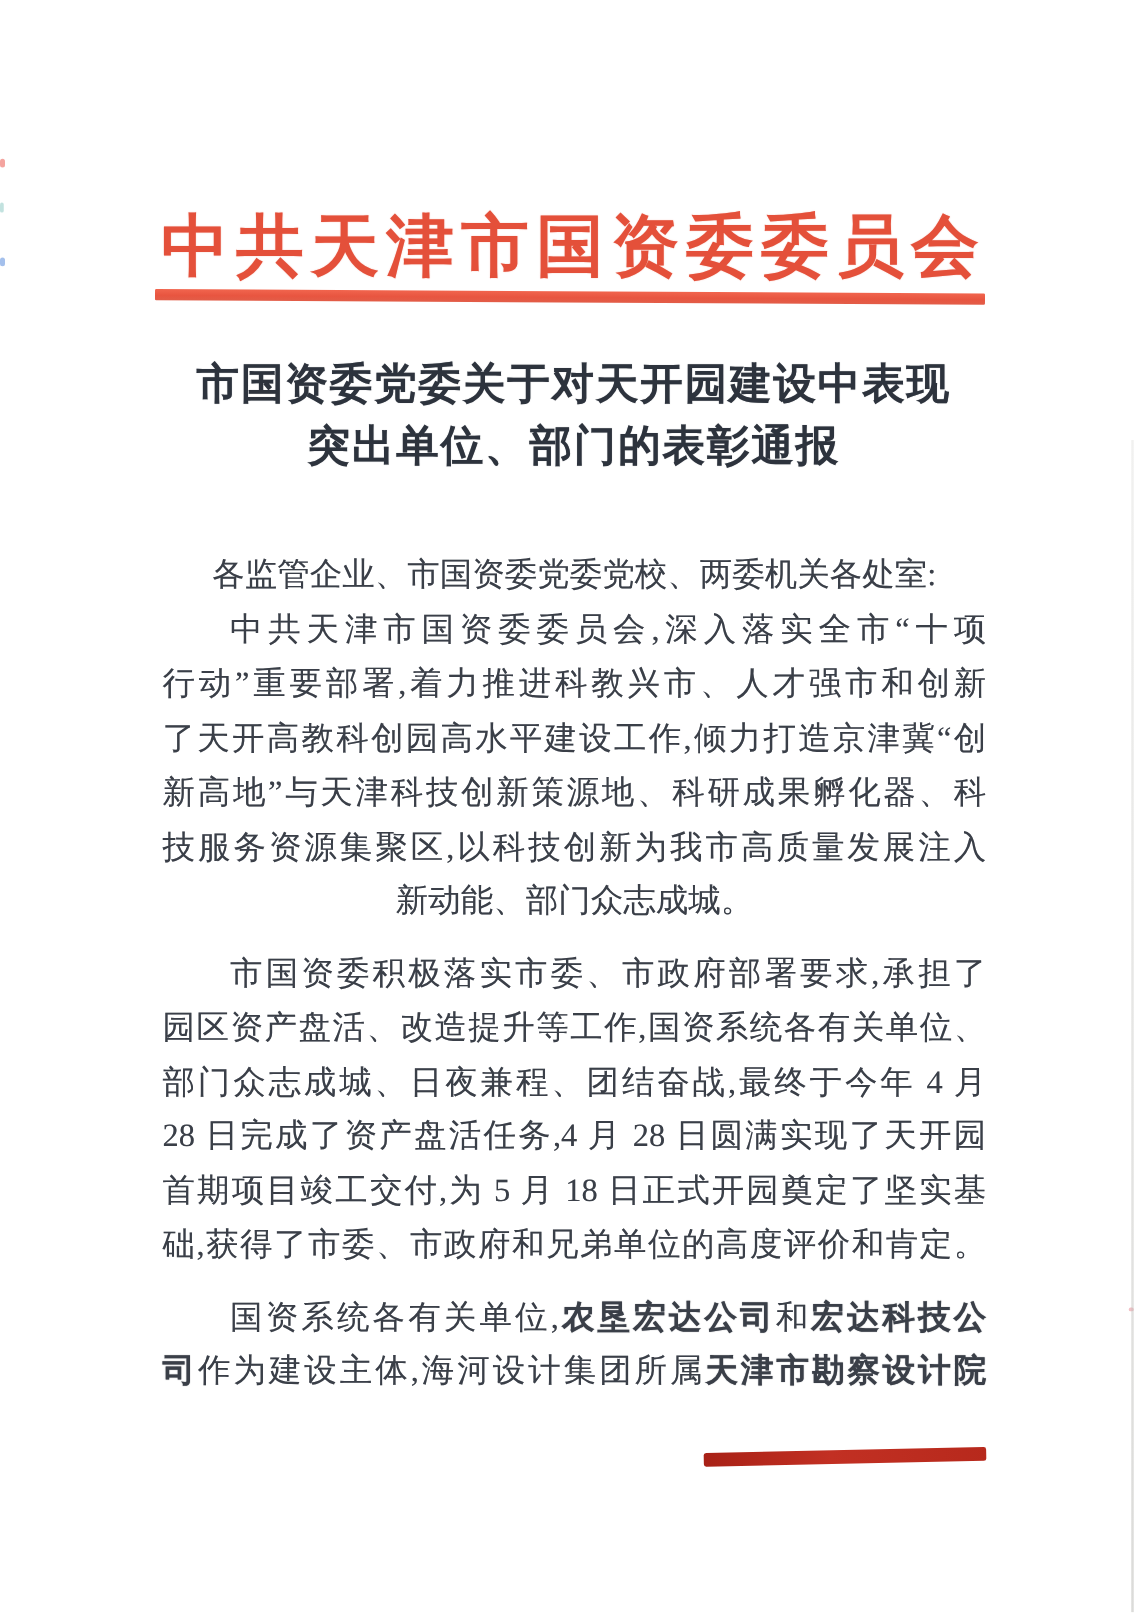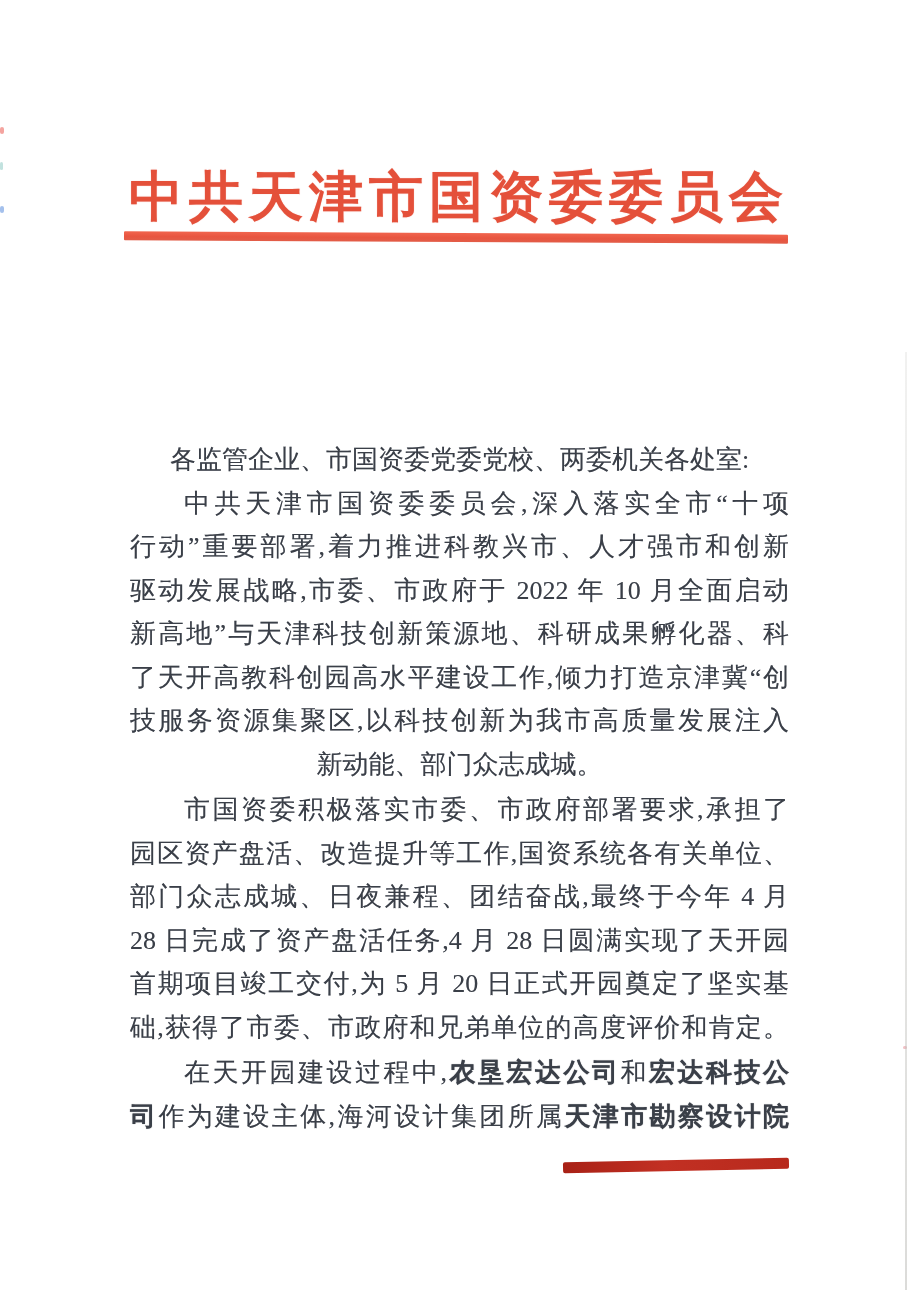--- a/index.html
+++ b/index.html
@@ -51,21 +51,21 @@
     position:absolute;
     top:438px;left:130px;width:659px;
     font-size:26px;
     line-height:43.5px;
     color:#3a3f48;
     text-shadow:0 0 .5px rgba(58,63,72,.4);
   }
   .bline{height:43.5px;text-align:center;}
   .bline.just{text-align:justify;text-align-last:justify;}
   .bline.indent{text-indent:54px;}
-  .bline.para{margin-top:2px;font-family:Liberation Serif, serif;}
+  .bline.para{margin-top:14px;font-family:Liberation Serif, serif;}
   .bline .bold{font-weight:700;text-shadow:0 0 .8px rgba(40,45,54,.65);}
   
   .red-underline{
     position:absolute;
     top:1160px;left:563px;
     width:226px;height:11px;
     background:linear-gradient(90deg,#a82116 0%,#c23023 45%,#b7291c 100%);
     transform:rotate(-1.2deg);
     border-radius:2px;
   }
@@ -89,35 +89,38 @@
   <span class="edge-mark m1"></span>
   <span class="edge-mark m2"></span>
   <span class="edge-mark m3"></span>
   <span class="edge-mark m4"></span>
   <div class="page-edge-line"></div>
 
   <div class="letterhead">中共天津市国资委委员会</div>
 
   <div class="red-rule"></div>
 
+  <div class="doc-title">
+    <div class="tline">市国资委党委关于对天开园建设中表现</div>
+    <div class="tline">突出单位、部门的表彰通报</div>
+  </div>
 
   <div class="body-text">
       <div class="bline"><span>各监管企业、市国资委党委党校、两委机关各处室:</span></div>
       <div class="bline indent just"><span>中共天津市国资委委员会,深入落实全市“十项</span></div>
       <div class="bline just"><span>行动”重要部署,着力推进科教兴市、人才强市和创新</span></div>
-      <div class="bline just"><span>驱动发展战略,市委、市政府于 2022 年 10 月全面启动</span></div>
+      <div class="bline just"><span>了天开高教科创园高水平建设工作,倾力打造京津冀“创</span></div>
       <div class="bline just"><span>新高地”与天津科技创新策源地、科研成果孵化器、科</span></div>
-      <div class="bline just"><span>了天开高教科创园高水平建设工作,倾力打造京津冀“创</span></div>
       <div class="bline just"><span>技服务资源集聚区,以科技创新为我市高质量发展注入</span></div>
       <div class="bline"><span>新动能、部门众志成城。</span></div>
       <div class="bline indent just para"><span>市国资委积极落实市委、市政府部署要求,承担了</span></div>
       <div class="bline just"><span>园区资产盘活、改造提升等工作,国资系统各有关单位、</span></div>
       <div class="bline just"><span>部门众志成城、日夜兼程、团结奋战,最终于今年 4 月</span></div>
       <div class="bline just"><span>28 日完成了资产盘活任务,4 月 28 日圆满实现了天开园</span></div>
-      <div class="bline just"><span>首期项目竣工交付,为 5 月 20 日正式开园奠定了坚实基</span></div>
+      <div class="bline just"><span>首期项目竣工交付,为 5 月 18 日正式开园奠定了坚实基</span></div>
       <div class="bline just"><span>础,获得了市委、市政府和兄弟单位的高度评价和肯定。</span></div>
-      <div class="bline indent just para"><span>在天开园建设过程中,</span><span class="bold">农垦宏达公司</span><span>和</span><span class="bold">宏达科技公</span></div>
+      <div class="bline indent just para"><span>国资系统各有关单位,</span><span class="bold">农垦宏达公司</span><span>和</span><span class="bold">宏达科技公</span></div>
       <div class="bline just"><span class="bold">司</span><span>作为建设主体,海河设计集团所属</span><span class="bold">天津市勘察设计院</span></div>
     </div>
 
   <div class="red-underline"></div>
 
 </div>
 
 </body></html>

